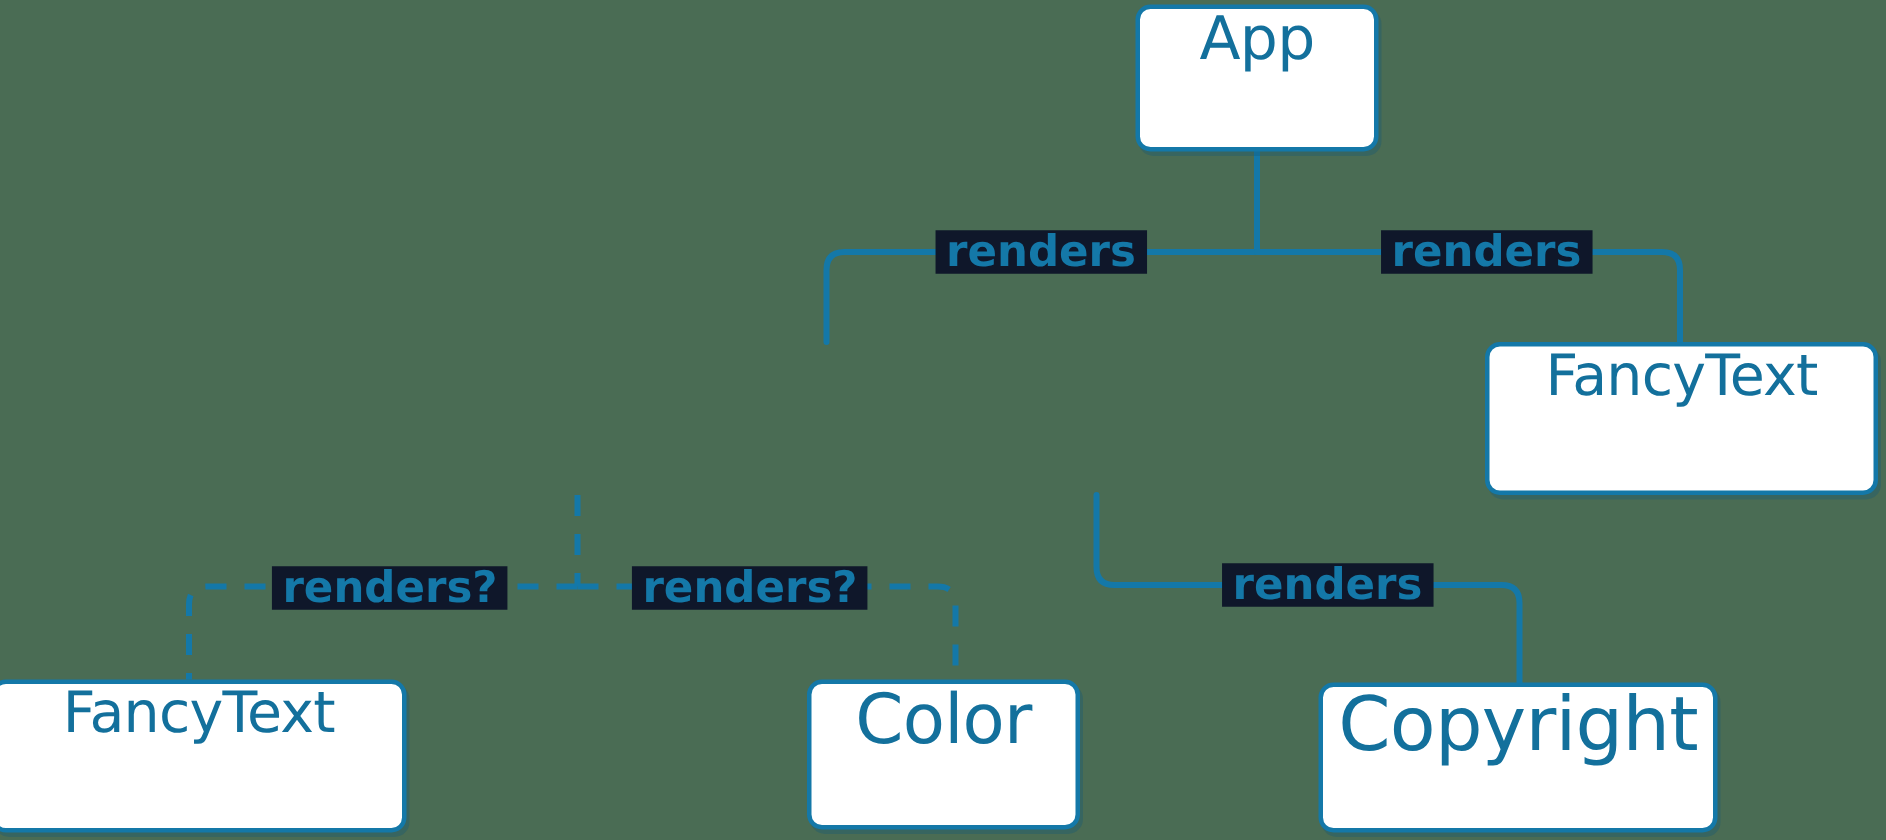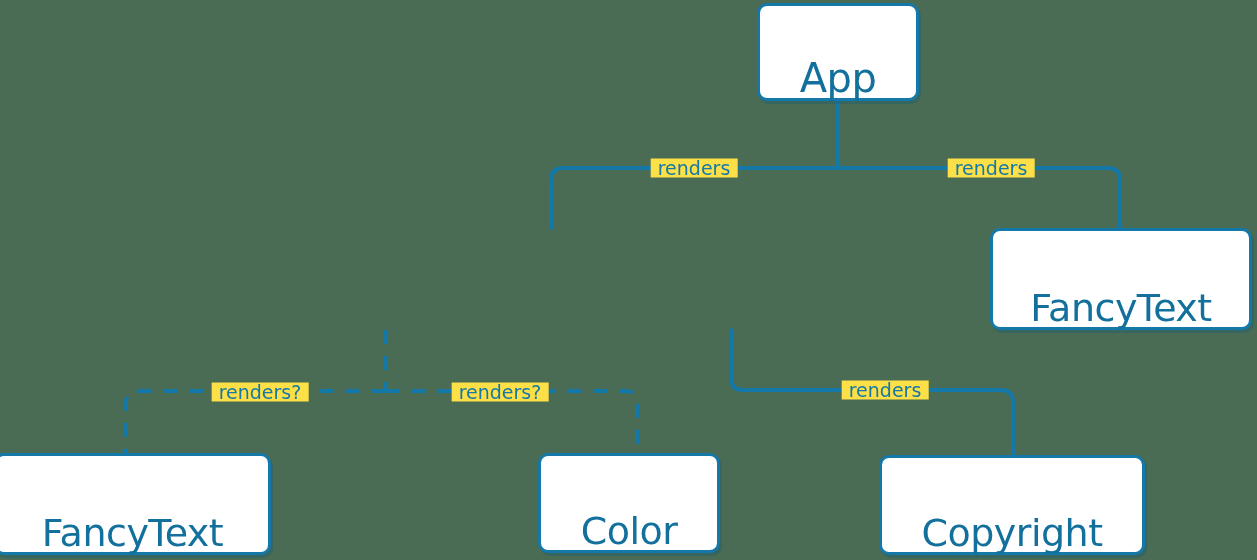--- a/index.html
+++ b/index.html
@@ -30,59 +30,59 @@
     z-index: 1;
   }
   .node {
     position: absolute;
     z-index: 2;
     background: #ffffff;
     border: 3px solid #1478a8;
     border-radius: 10px;
     box-sizing: border-box;
     display: flex;
-    align-items: flex-end;
+    align-items: flex-start;
     justify-content: center;
     box-shadow: 2px 3px 0 rgba(20, 90, 120, 0.35);
   }
   .node-label {
     color: #13709c;
     font-size: 38px;
     font-weight: 400;
     letter-spacing: -0.5px;
     line-height: 1;
     white-space: nowrap;
   }
   .edge-label {
     position: absolute;
     z-index: 3;
     color: #1478a8;
-    font-size: 19px;
-    font-weight: 400;
+    font-size: 29px;
+    font-weight: 700;
     line-height: 1;
     white-space: nowrap;
-    background: #fde047;
+    background: #0f172a;
     padding: 0 7px;
     transform: translate(-50%, -50%);
   }
 
   
   #node-app        { left: 757px;  top: 3px;   width: 162px; height: 98px; }
   #node-inspgen    { left: 333px;  top: 228px; width: 462px; height: 102px; }
   #node-fancy-right{ left: 990px;  top: 228px; width: 262px; height: 102px; }
   #node-fancy-left { left: -6px;   top: 453px; width: 277px; height: 102px; }
   #node-color      { left: 538px;  top: 453px; width: 182px; height: 100px; }
   #node-copyright  { left: 879px;  top: 455px; width: 266px; height: 100px; }
 
   #node-app .node-label         { font-size: 40px; }
   #node-inspgen .node-label     { font-size: 38px; }
   #node-fancy-right .node-label { font-size: 38px; }
   #node-fancy-left .node-label  { font-size: 38px; }
-  #node-color .node-label       { font-size: 38px; }
-  #node-copyright .node-label   { font-size: 38px; }
+  #node-color .node-label       { font-size: 46px; }
+  #node-copyright .node-label   { font-size: 50px; }
 
   
   #label-app-inspgen   { left: 694px; top: 168px; }
   #label-app-fancy     { left: 991px; top: 168px; }
   #label-inspgen-copy  { left: 885px; top: 390px; }
   #label-inspgen-fancy { left: 260px; top: 392px; }
   #label-inspgen-color { left: 500px; top: 392px; }
 </style>
 </head>
 <body>

